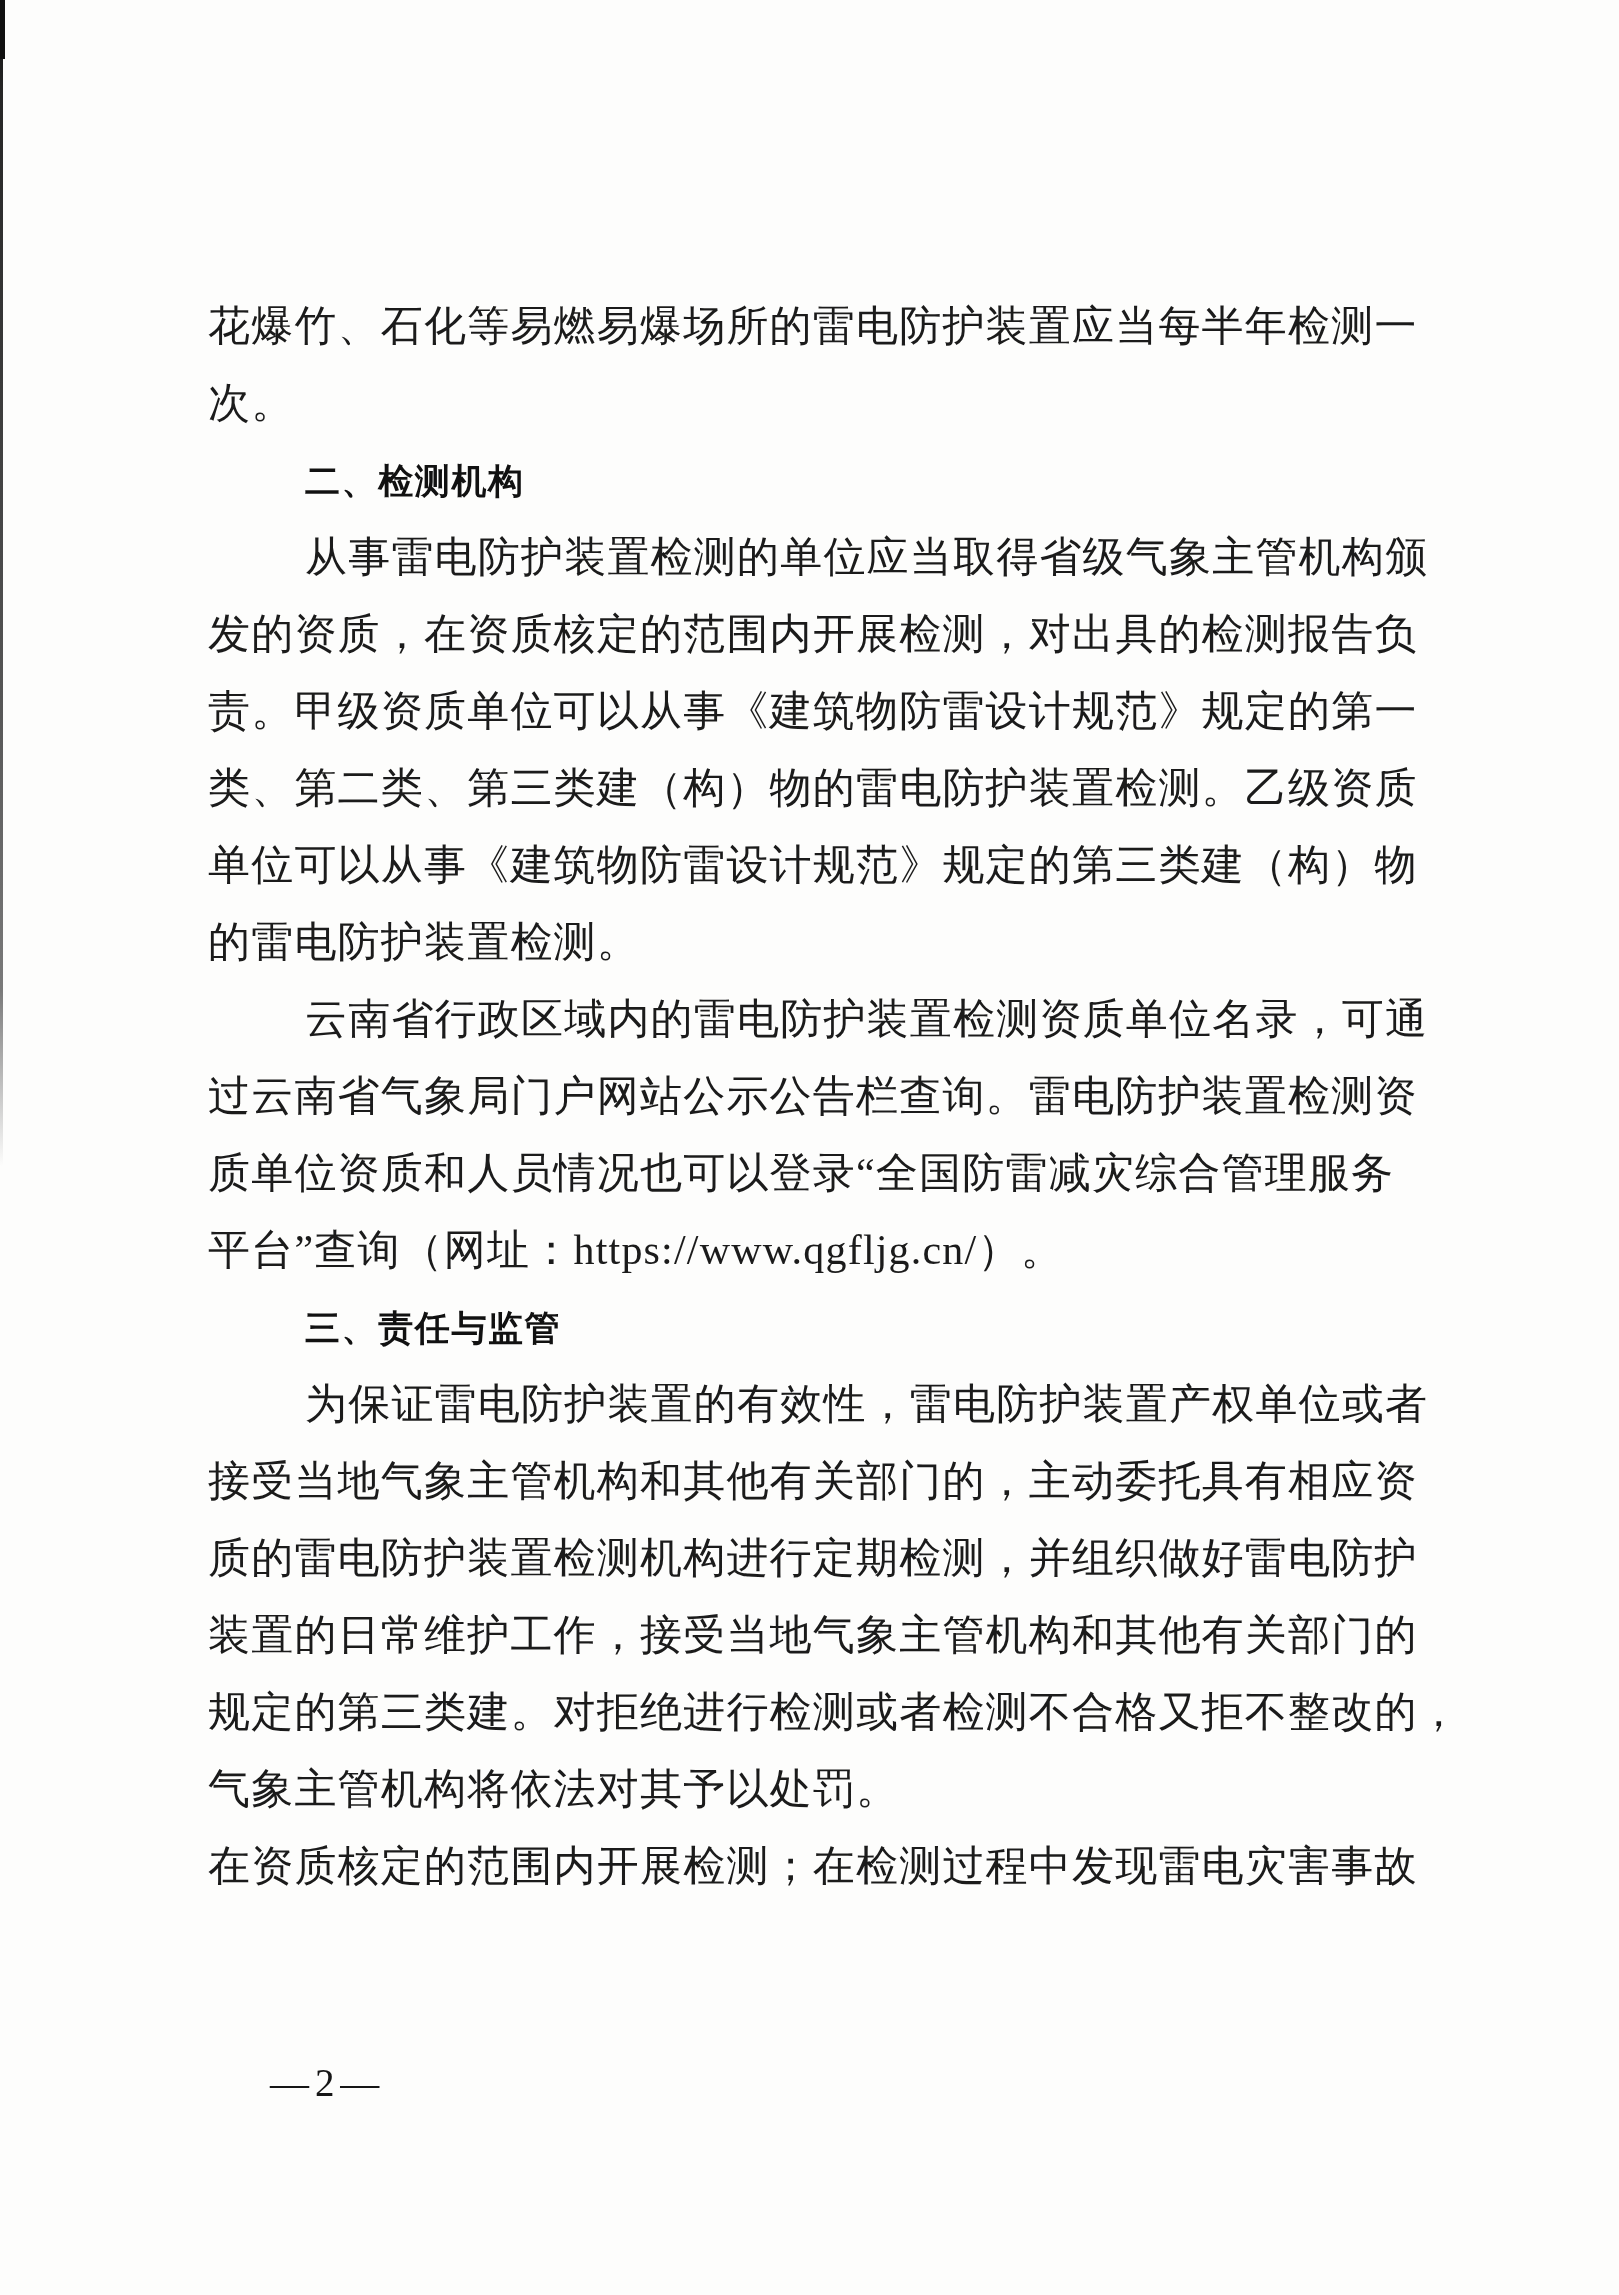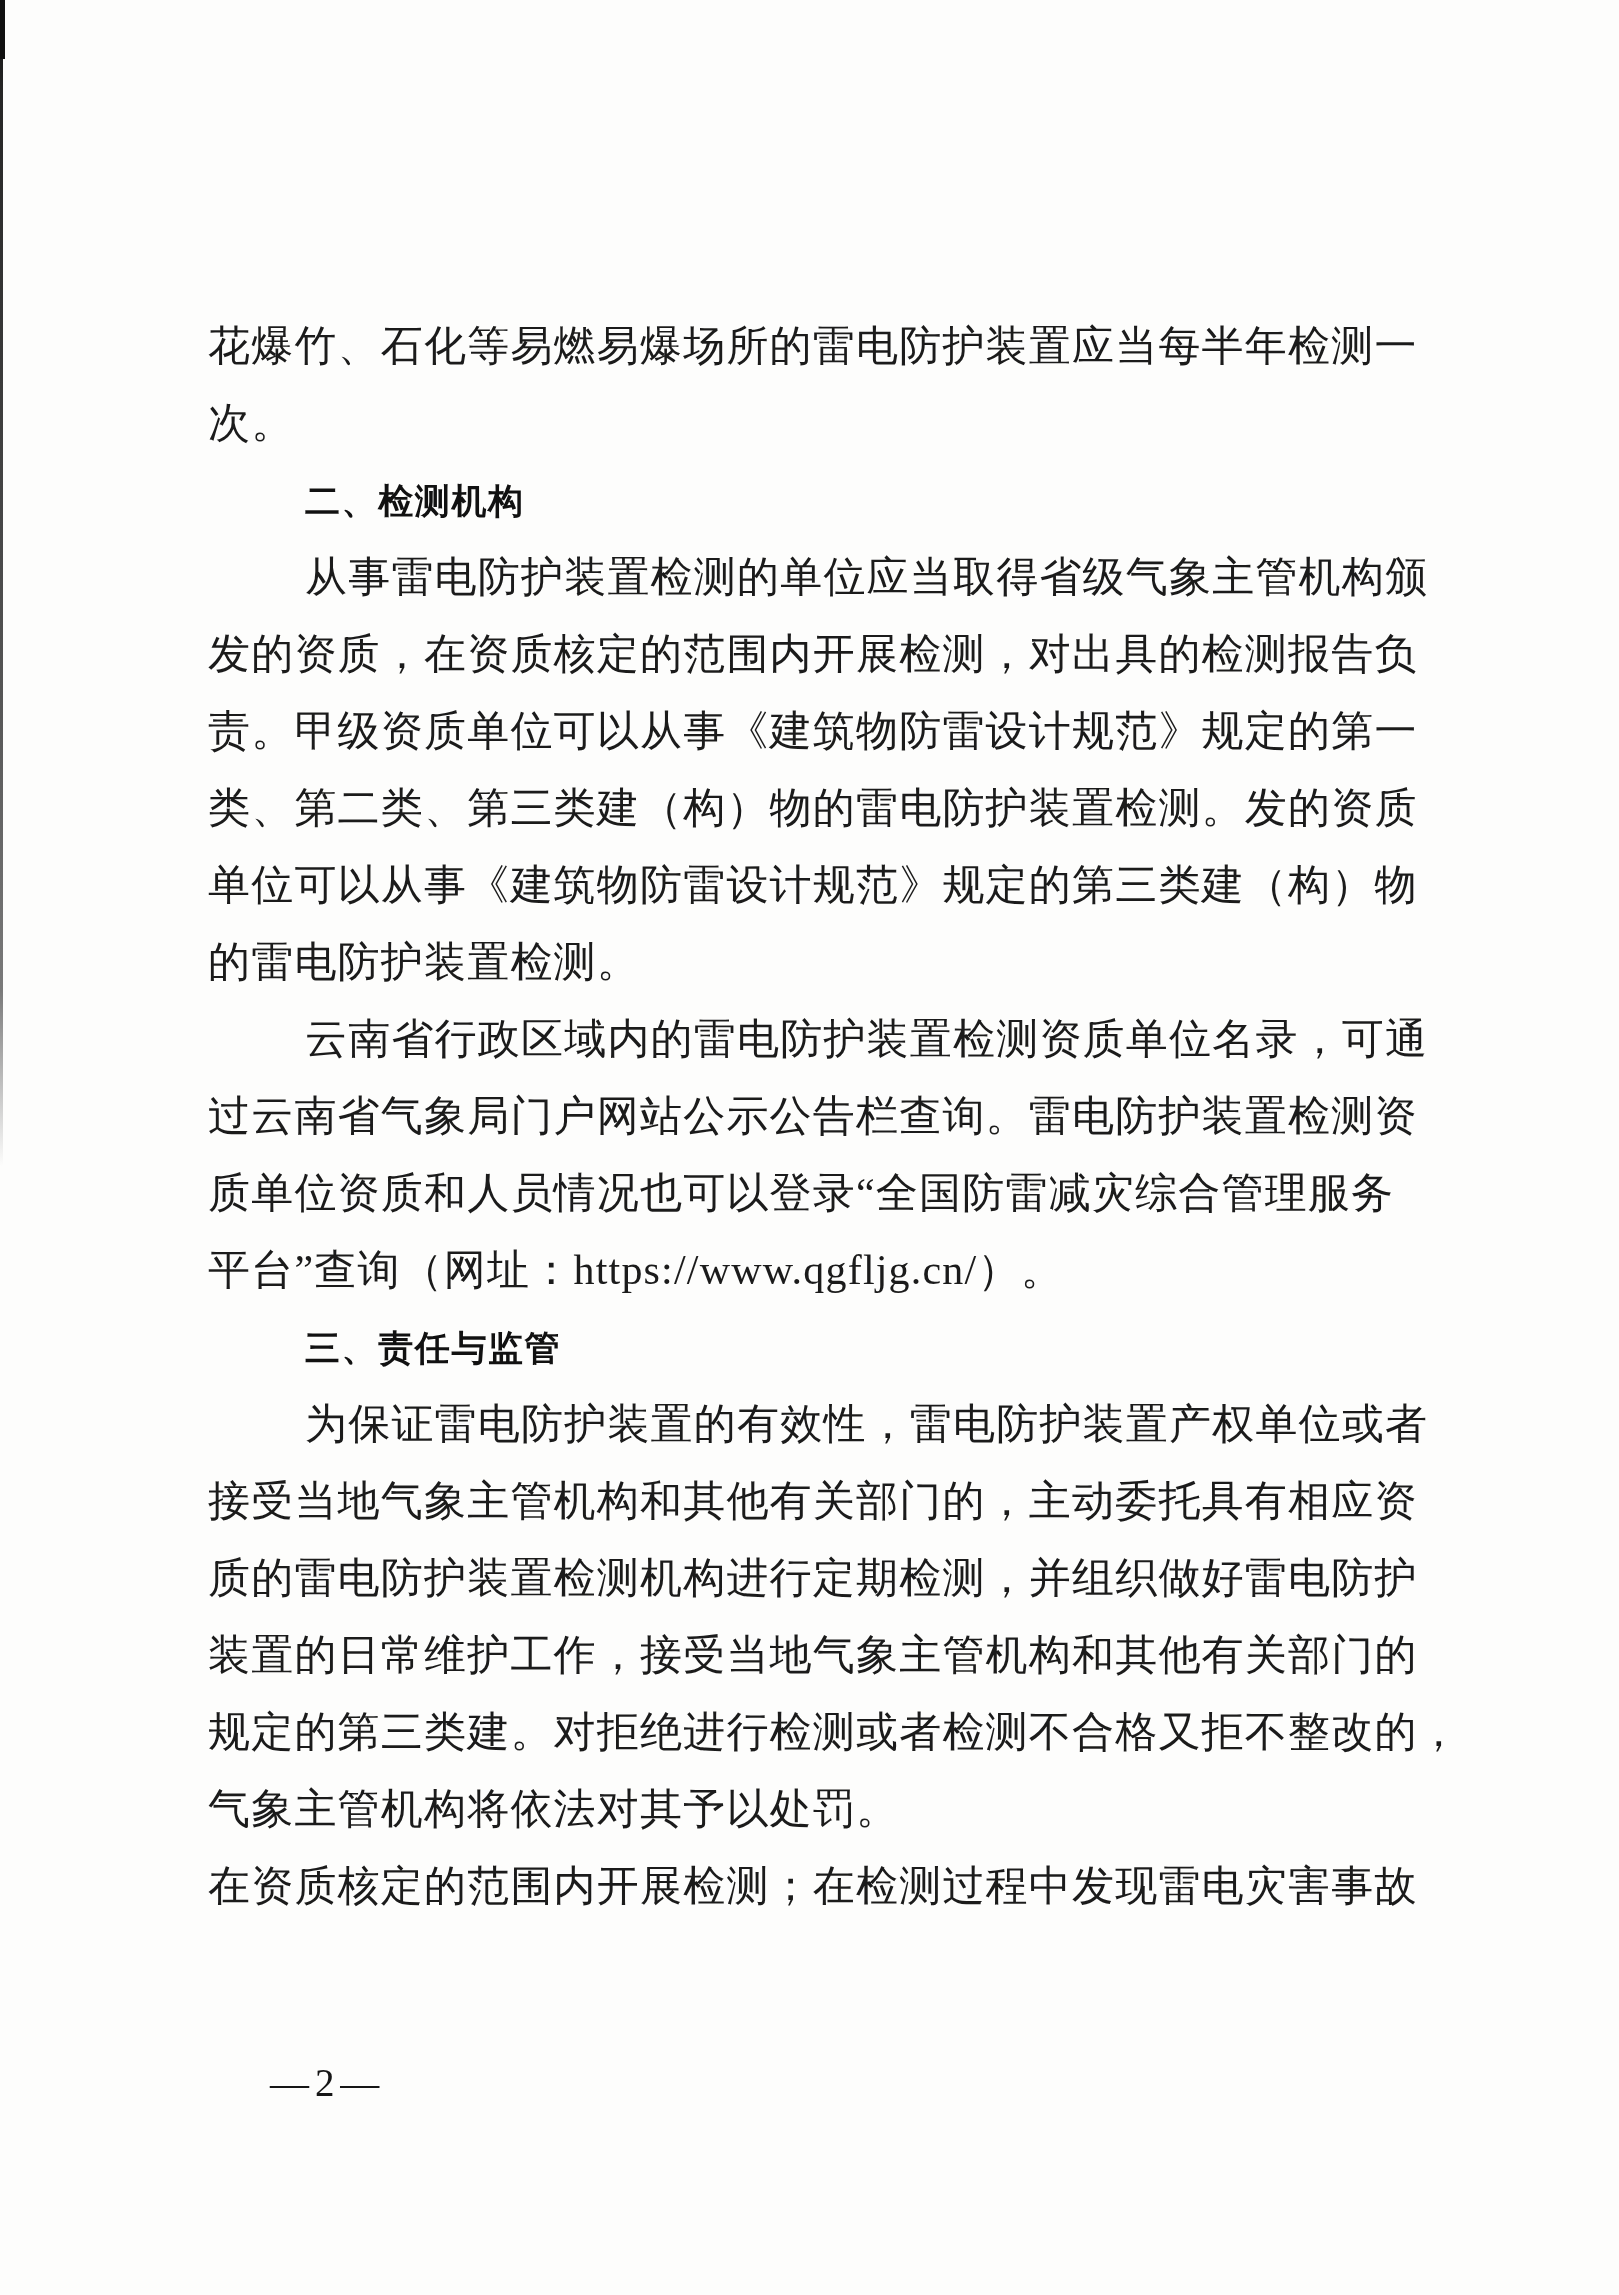--- a/index.html
+++ b/index.html
@@ -36,21 +36,21 @@
     position: absolute;
     left: 0;
     top: 0;
     width: 4.6px;
     height: 59px;
     background: #101010;
   }
   .content {
     position: absolute;
     left: 208px;
-    top: 308px;
+    top: 288px;
     width: 1211px;
   }
   .line {
     height: 77px;
     line-height: 77px;
     font-size: 42px;
     letter-spacing: 1.2px;
     white-space: nowrap;
     color: #1b1b1b;
   }
@@ -85,21 +85,21 @@
   <div class="scan-edge"></div>
   <div class="scan-edge-cap"></div>
 
   <div class="content">
     <div class="line body">花爆竹、石化等易燃易爆场所的雷电防护装置应当每半年检测一</div>
     <div class="line body">次。</div>
     <div class="line heading">二、检测机构</div>
     <div class="line indent">从事雷电防护装置检测的单位应当取得省级气象主管机构颁</div>
     <div class="line body">发的资质，在资质核定的范围内开展检测，对出具的检测报告负</div>
     <div class="line body">责。甲级资质单位可以从事《建筑物防雷设计规范》规定的第一</div>
-    <div class="line body">类、第二类、第三类建（构）物的雷电防护装置检测。发的资质</div>
+    <div class="line body">类、第二类、第三类建（构）物的雷电防护装置检测。乙级资质</div>
     <div class="line body">单位可以从事《建筑物防雷设计规范》规定的第三类建（构）物</div>
     <div class="line body">的雷电防护装置检测。</div>
     <div class="line indent">云南省行政区域内的雷电防护装置检测资质单位名录，可通</div>
     <div class="line body">过云南省气象局门户网站公示公告栏查询。雷电防护装置检测资</div>
     <div class="line body">质单位资质和人员情况也可以登录“全国防雷减灾综合管理服务</div>
     <div class="line body">平台”查询（网址：https://www.qgfljg.cn/）。</div>
     <div class="line heading">三、责任与监管</div>
     <div class="line indent">为保证雷电防护装置的有效性，雷电防护装置产权单位或者</div>
     <div class="line body">接受当地气象主管机构和其他有关部门的，主动委托具有相应资</div>
     <div class="line body">质的雷电防护装置检测机构进行定期检测，并组织做好雷电防护</div>

